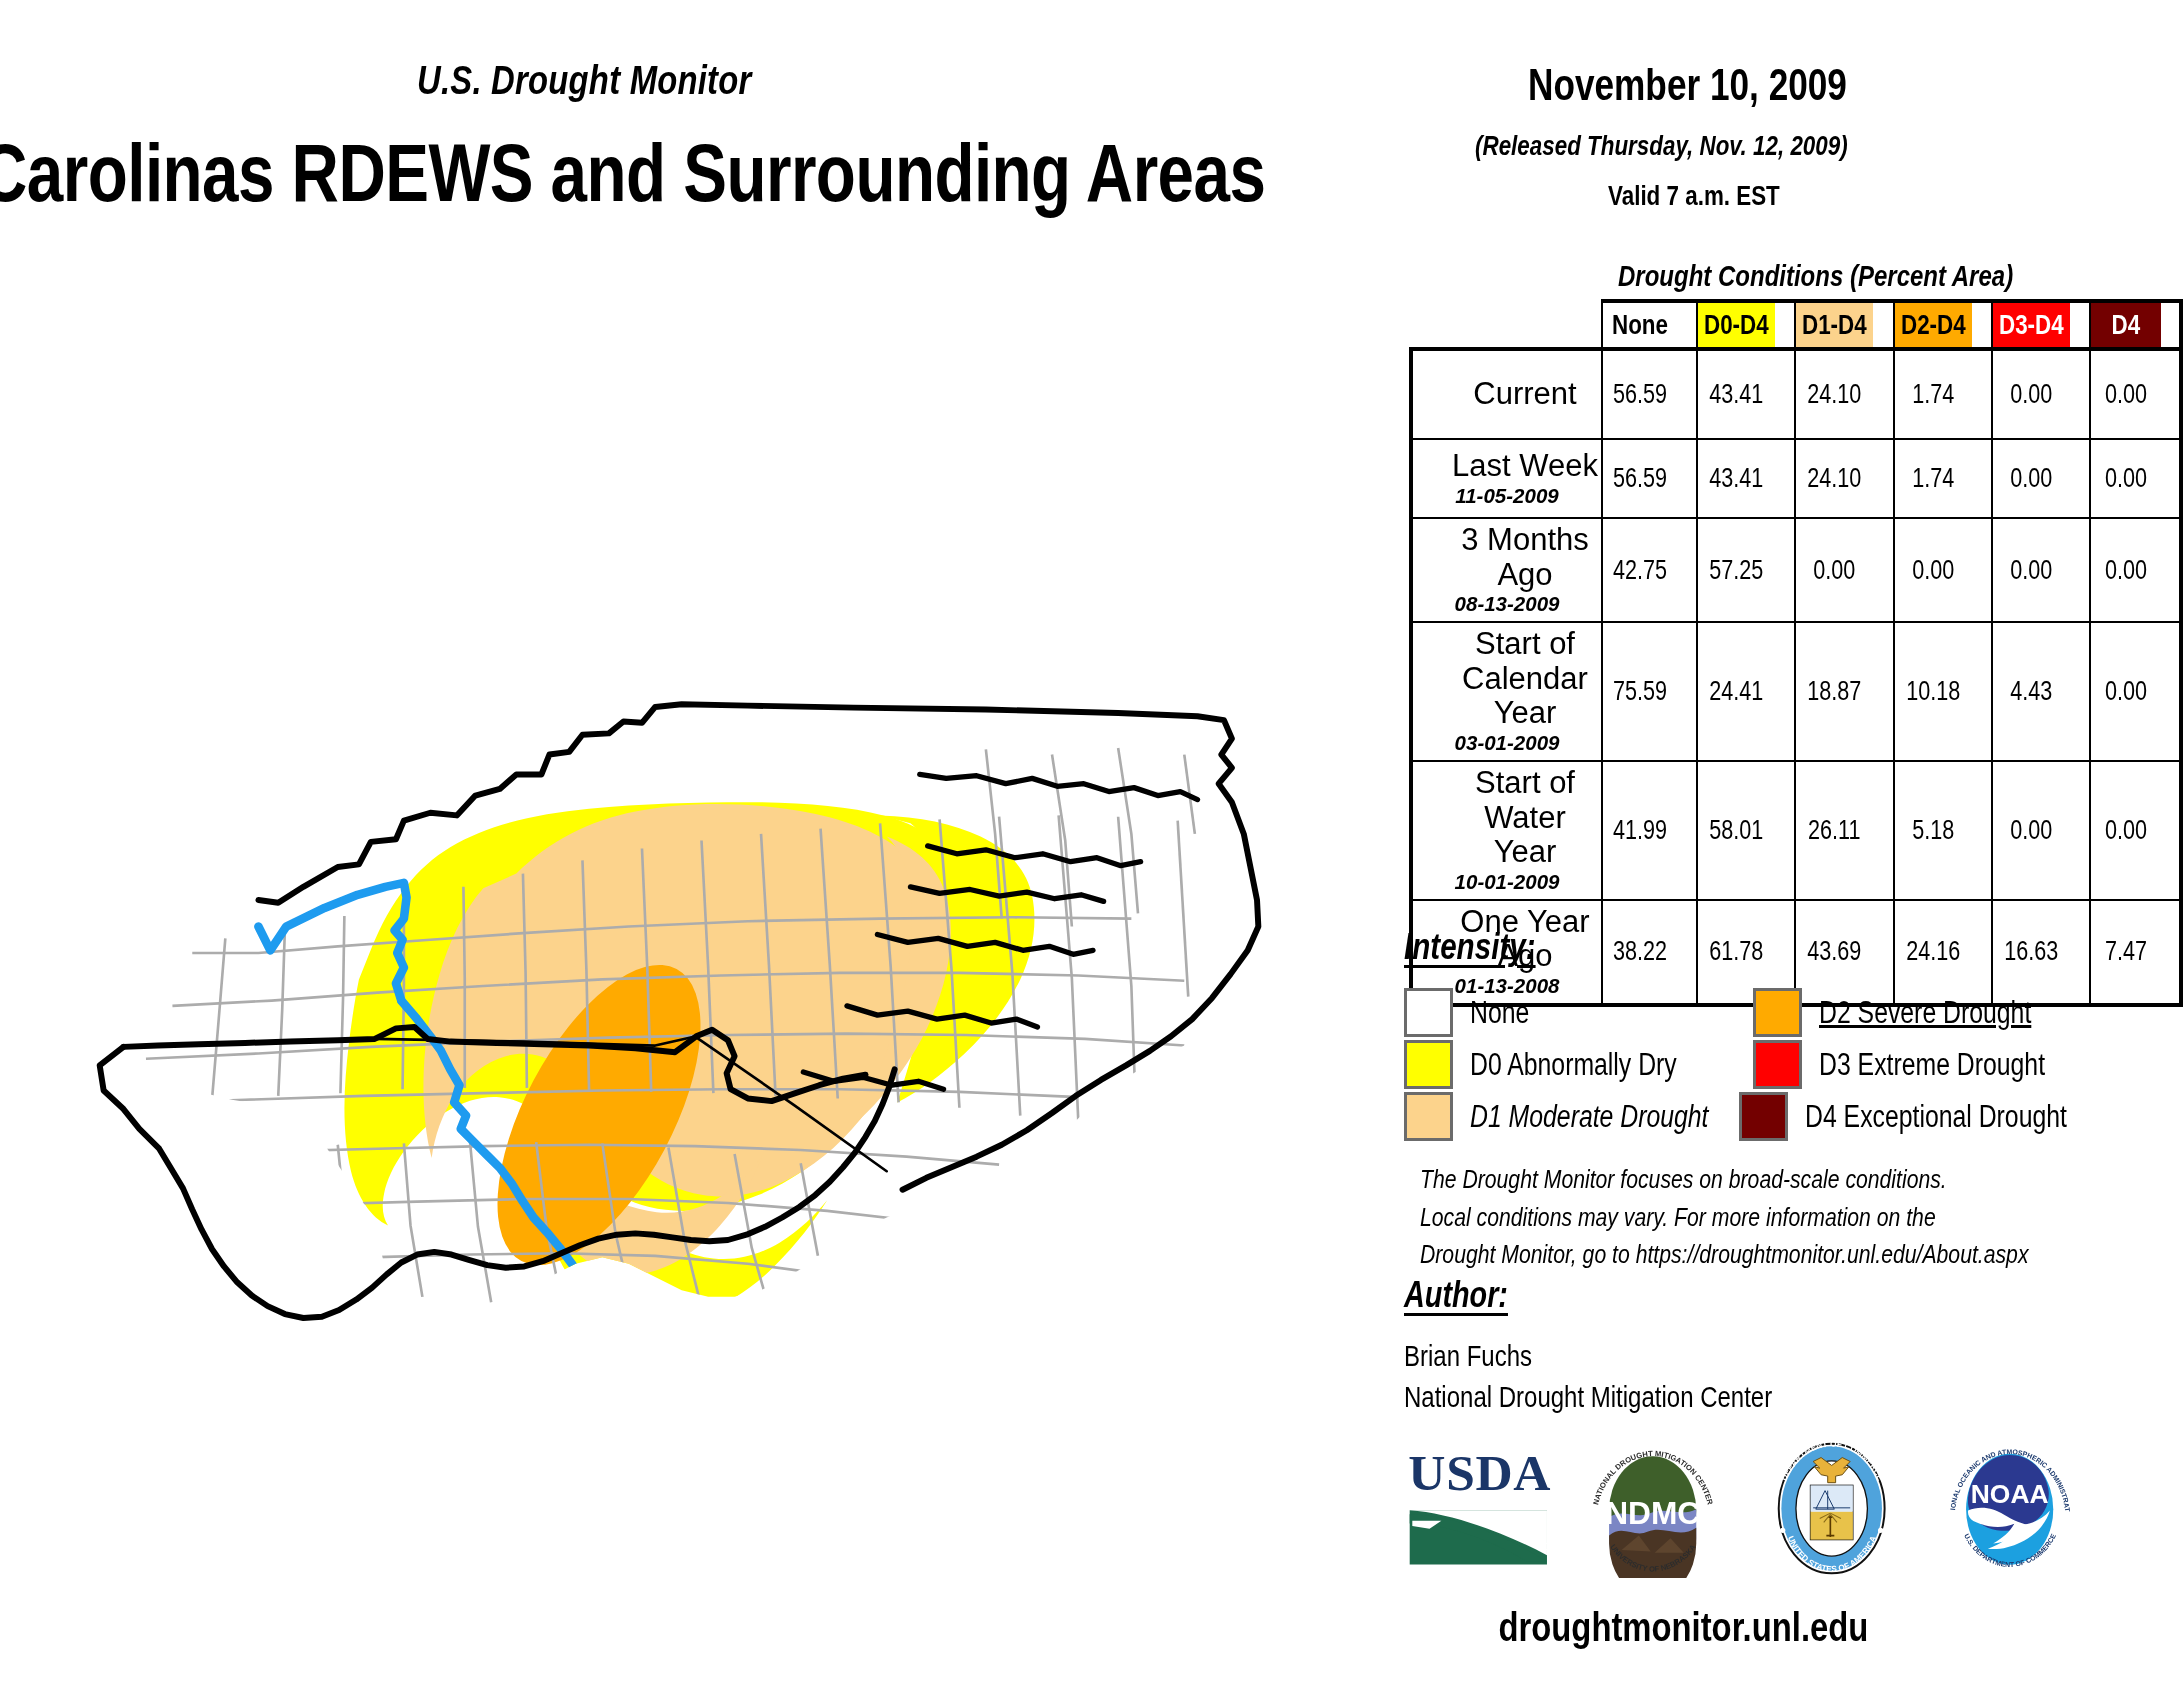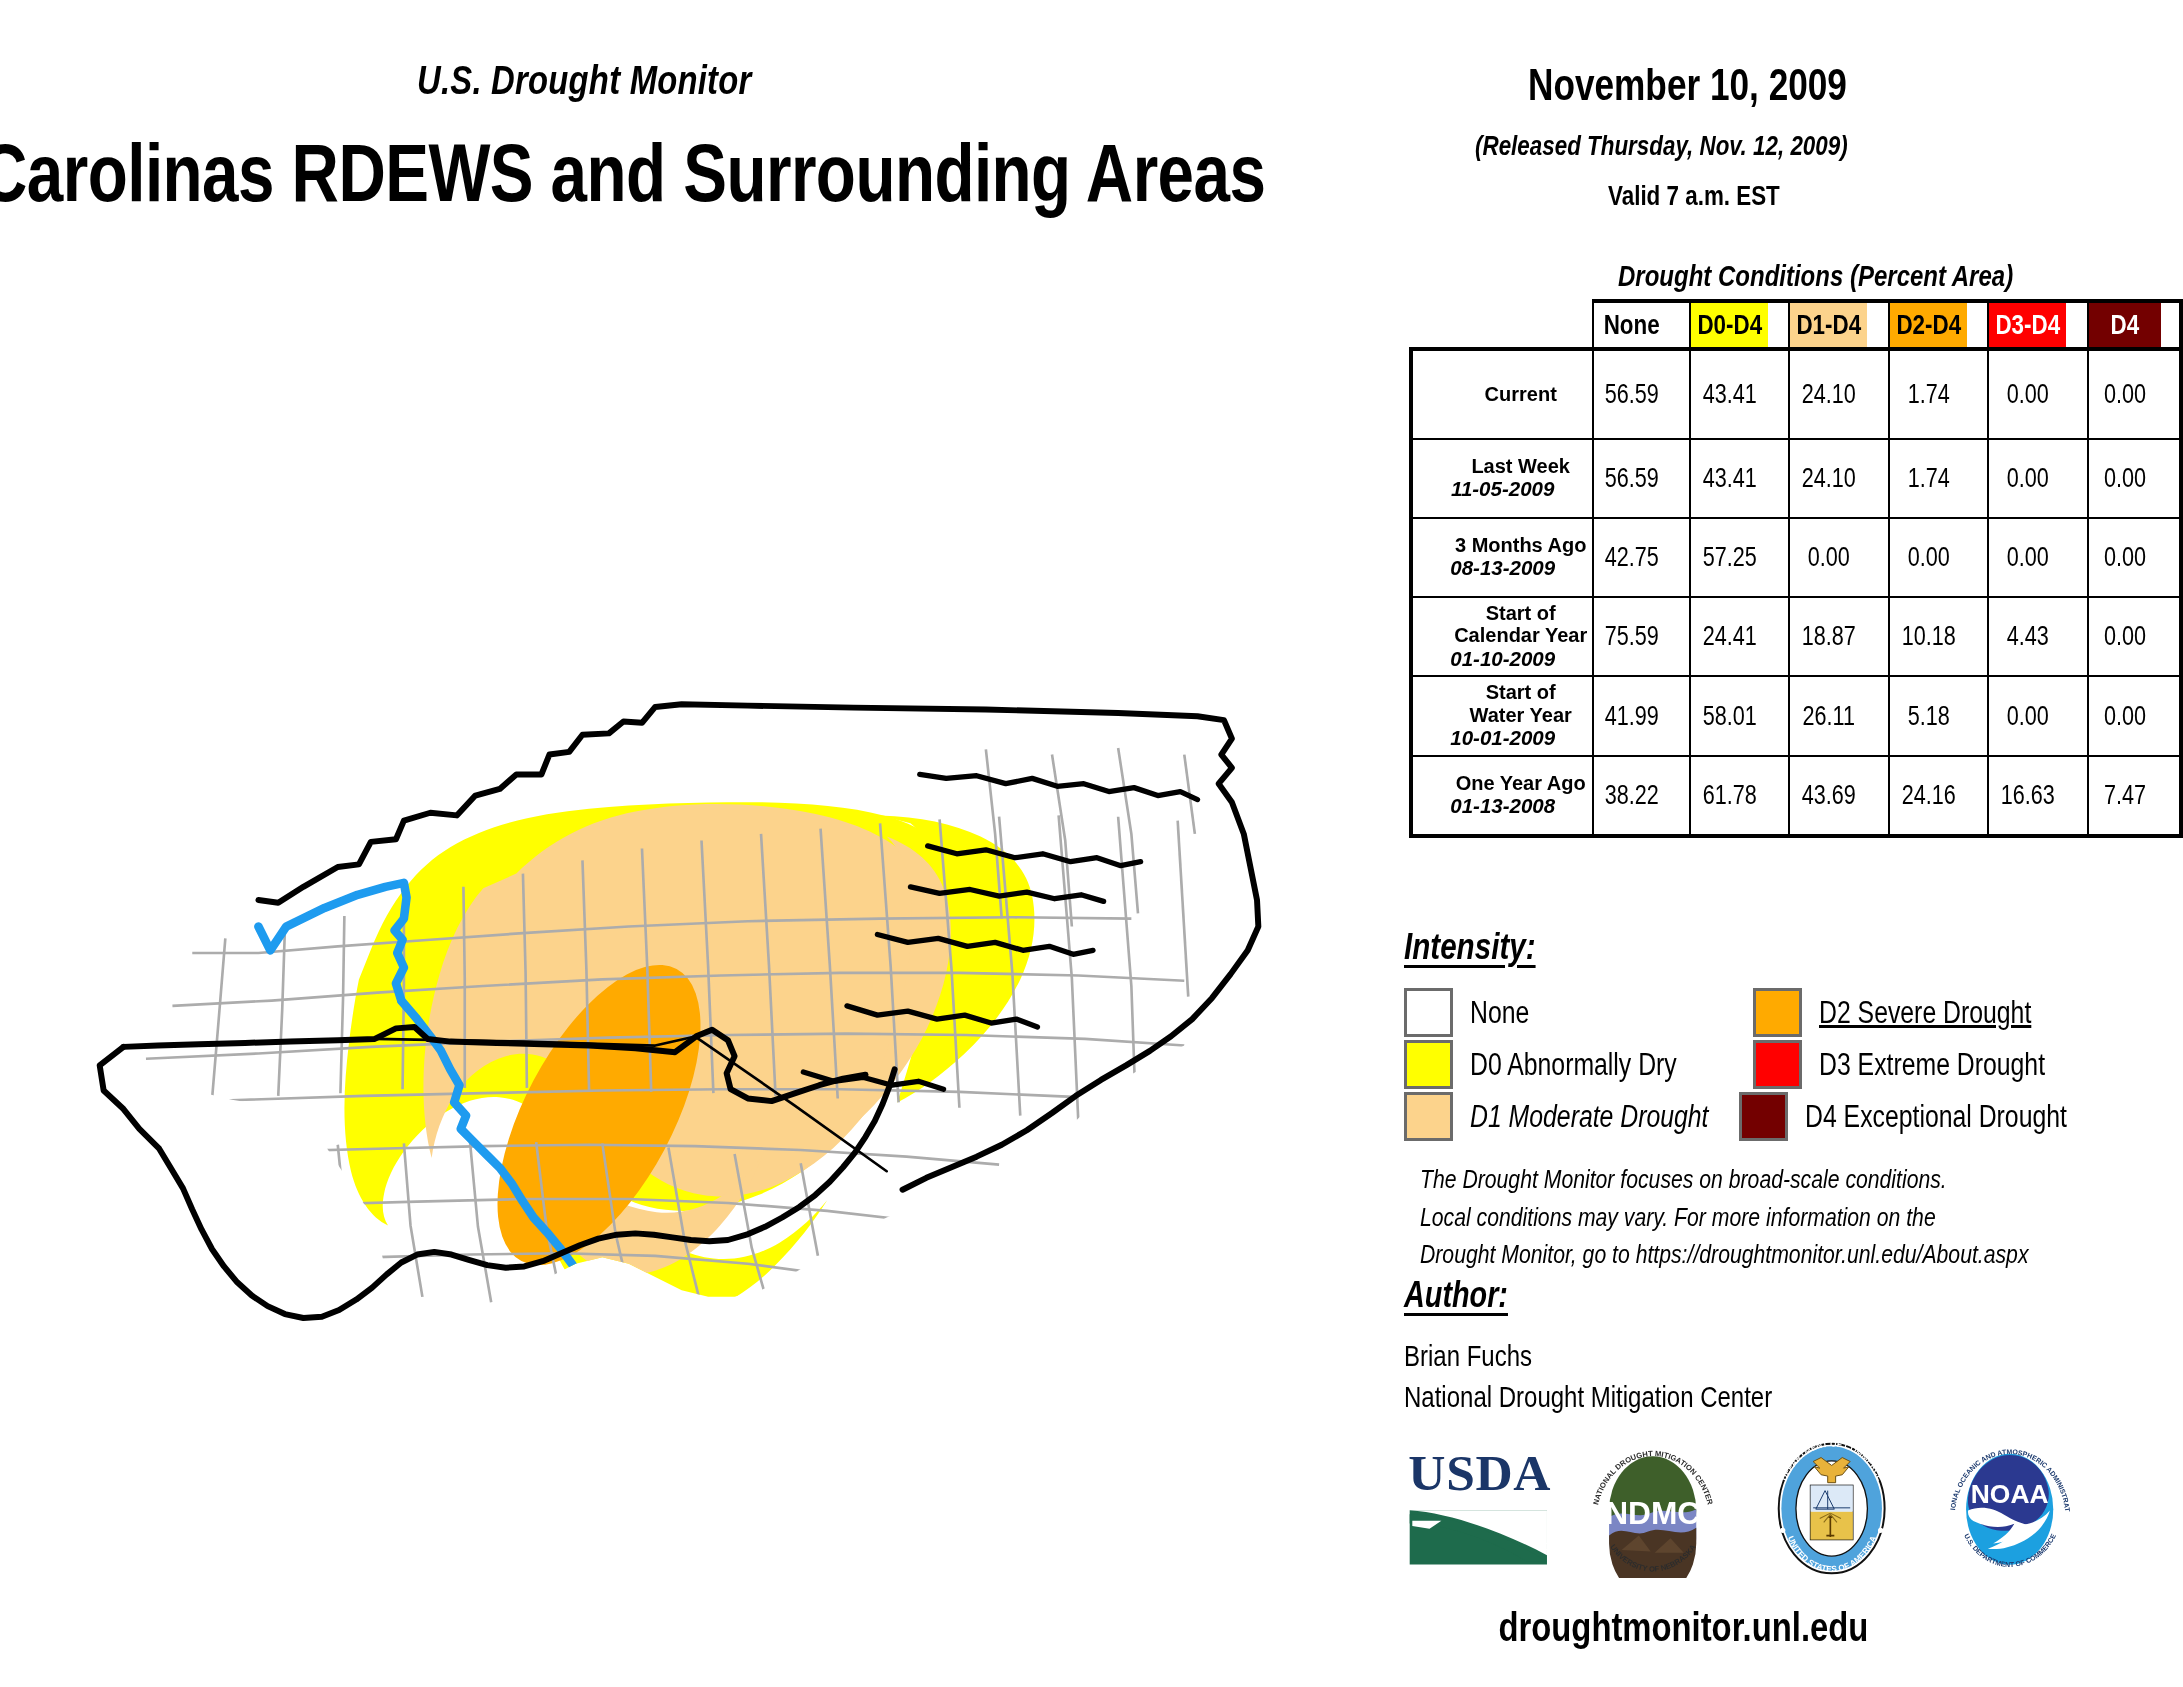--- a/index.html
+++ b/index.html
@@ -23,21 +23,21 @@
   #map-wrap{position:absolute;left:60px;top:556px;width:1283px;height:827px;}
   #map-svg{width:100%;height:100%;display:block;}
 
   
   #tbl-cap{position:absolute;left:1618px;top:259px;font-size:30px;font-weight:700;
            font-style:italic;}
   #tbl{position:absolute;left:1409px;top:299px;border-collapse:collapse;}
   #tbl td,#tbl th{border:2px solid #000;font-size:26.5px;text-align:center;
                   vertical-align:middle;padding:0;background:#fff;}
   #tbl .lbl{width:192px;height:auto;padding:4px 2.6px;}
-  #tbl .lbl .ln1{font-size:20px;font-weight:700;line-height:1.12;margin-left:36px;}
+  #tbl .lbl .ln1{font-size:31px;font-weight:400;line-height:1.12;margin-left:36px;}
   #tbl .lbl .dt{font-size:20.5px;font-weight:700;font-style:italic;line-height:1.2;}
   #tbl .hd{height:44px;font-size:28px;font-weight:700;width:103px;}
   #tbl td.val{width:103px;font-size:27px;height:77px;}
   #tbl tr.r-cur td.val{height:87px;}
   #tbl thead th{border-top-width:4.6px;}
   #tbl thead th:first-child{border-left-width:4.6px;}
   #tbl thead th:last-child{border-right-width:4.6px;}
   #tbl tbody tr:first-child td{border-top-width:4.6px;}
   #tbl tbody td:first-child{border-left-width:4.6px;}
   #tbl tbody td:last-child{border-right-width:4.6px;}
@@ -293,21 +293,21 @@
       <td class="val cond">57.25</td>
       <td class="val cond">0.00</td>
       <td class="val cond">0.00</td>
       <td class="val cond">0.00</td>
       <td class="val cond">0.00</td>
     </tr>
     <tr>
       <td class="lbl">
         <div class="ln1" style="white-space:pre-line">Start of
 Calendar Year</div>
-        <div class="dt">01-10-2009</div>
+        <div class="dt">03-01-2009</div>
       </td>
       <td class="val cond">75.59</td>
       <td class="val cond">24.41</td>
       <td class="val cond">18.87</td>
       <td class="val cond">10.18</td>
       <td class="val cond">4.43</td>
       <td class="val cond">0.00</td>
     </tr>
     <tr>
       <td class="lbl">

